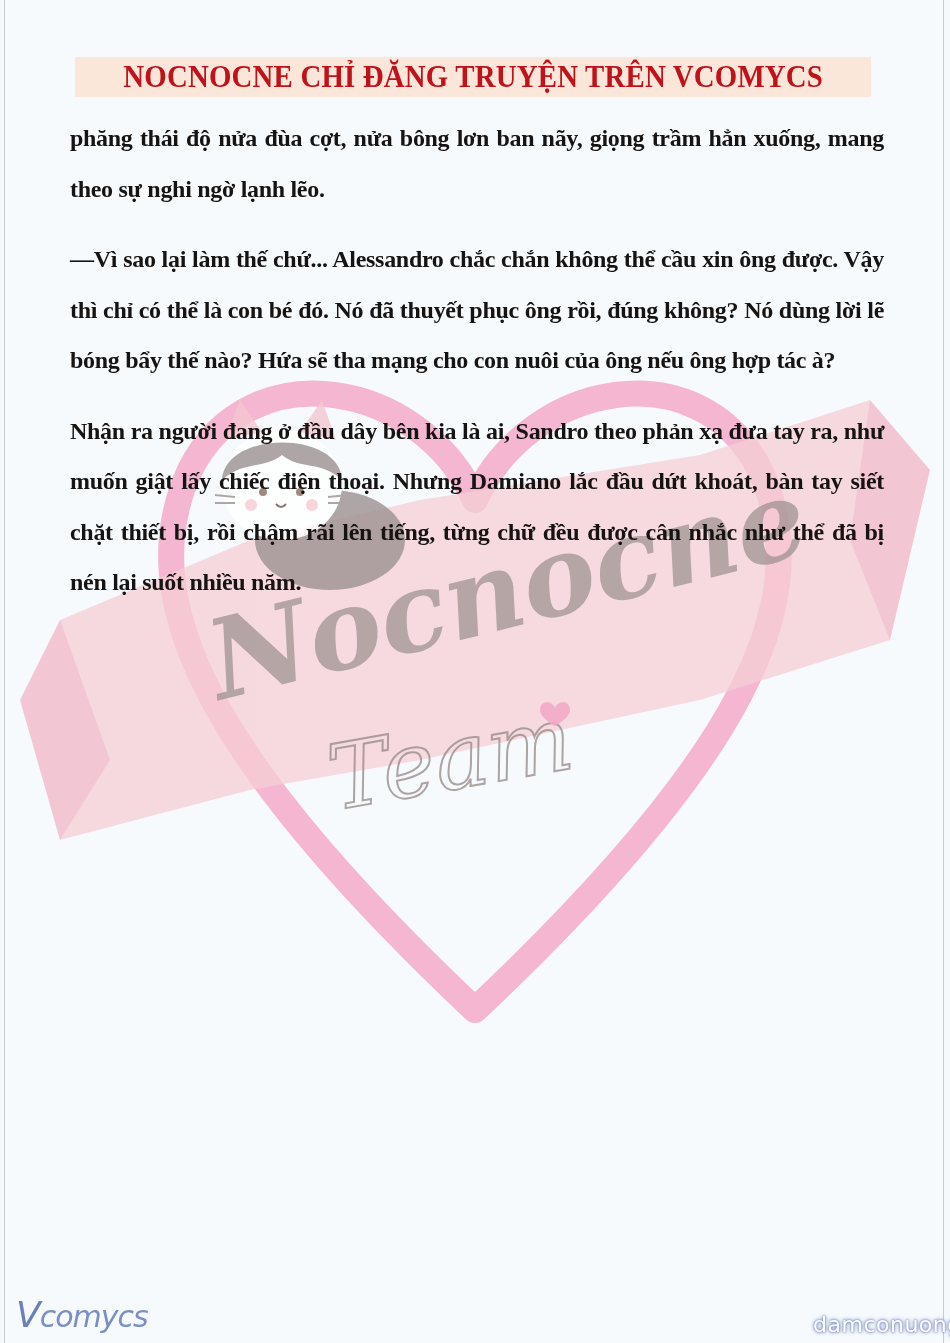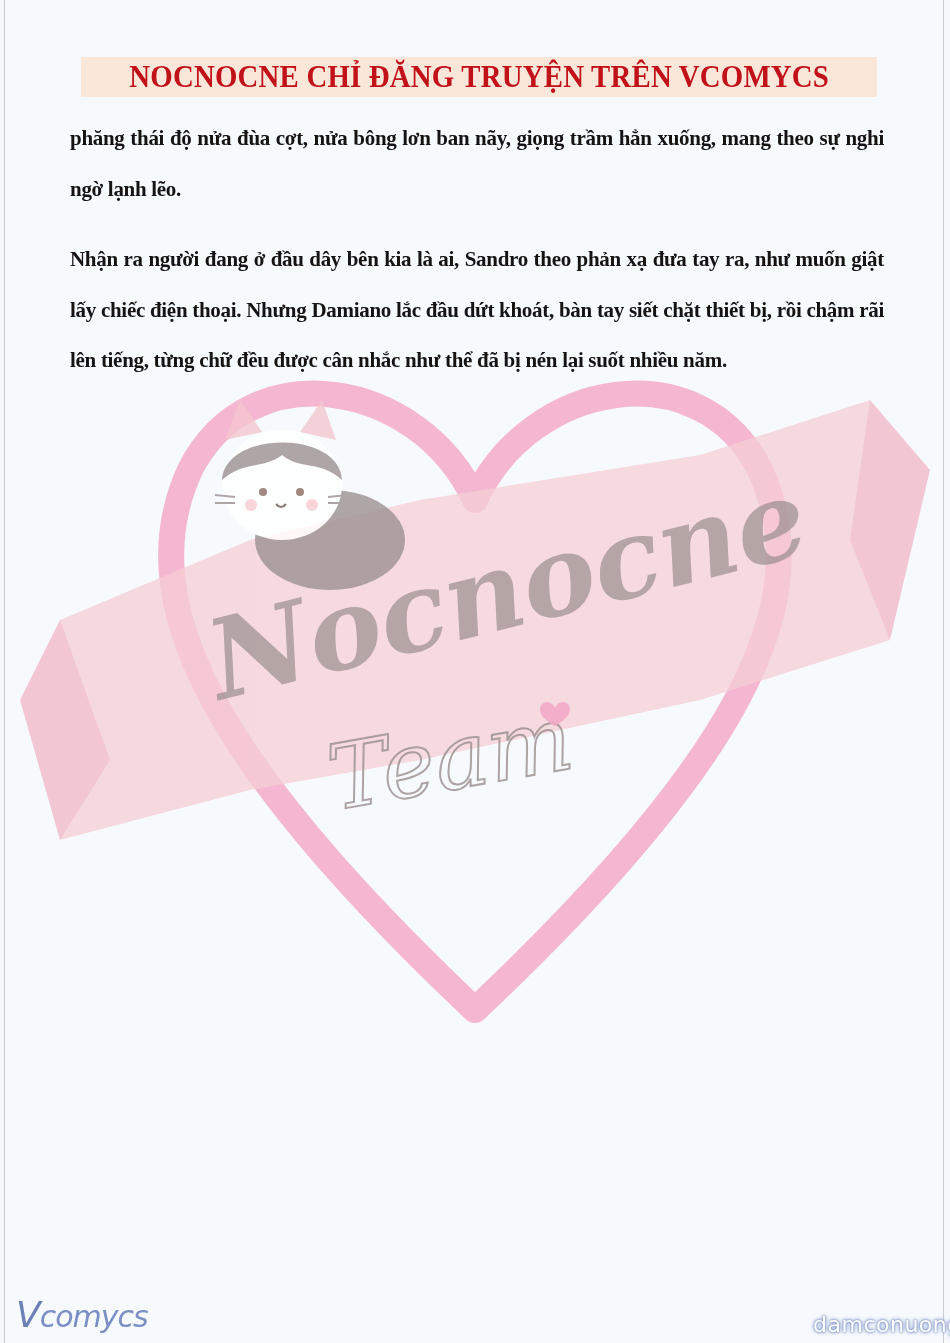--- a/index.html
+++ b/index.html
@@ -11,35 +11,35 @@
     }
     .page-frame {
       position: absolute; left: 4px; top: 0; width: 938px; height: 1343px;
       border-left: 1px solid #c9cdd2; border-right: 1px solid #c9cdd2;
       background: #f7fafd;
     }
     
     .watermark { position: absolute; left: 0; top: 0; width: 950px; height: 1343px; pointer-events: none; z-index: 1; }
     
     .banner {
-      position: absolute; left: 81px; top: 57px; width: 796px; height: 40px;
+      position: absolute; left: 75px; top: 57px; width: 796px; height: 40px;
       background: #fbe6da;
       z-index: 2;
       display: flex; align-items: center; justify-content: center;
     }
     .banner-text {
       color: #c1121a; font-weight: bold; font-size: 31px; letter-spacing: 0.2px;
       font-family: "Liberation Serif", "DejaVu Serif", serif;
       white-space: nowrap;
       transform: scaleX(0.93);
     }
     .content {
       position: absolute; left: 70px; top: 113px; width: 814px; z-index: 2;
       color: #161313;
-      font-size: 21px; line-height: 50.5px; font-weight: bold;
+      font-size: 24px; line-height: 50.5px; font-weight: bold;
       letter-spacing: -0.3px;
     }
     .content p { margin: 0 0 20px 0; text-align: justify; text-align-last: left; }
     .logo-vcomycs {
       position: absolute; left: 16px; top: 1294px; z-index: 3;
       font-family: "DejaVu Sans", sans-serif; font-style: italic; font-weight: normal;
       font-size: 30px; color: #7a8fc3; letter-spacing: -1px;
     }
     .logo-vcomycs .v { font-size: 36px; color: #6b80b8; }
     .logo-damconuong {
@@ -91,18 +91,19 @@
 
   <path d="M555 708 C 552 700, 540 700, 540 710 C 540 718, 555 726, 555 726 C 555 726, 570 718, 570 710 C 570 700, 558 700, 555 708 Z" fill="#f3a9c8" opacity="0.9"></path>
 </svg>
 
 <div class="banner">
   <span class="banner-text">NOCNOCNE CHỈ ĐĂNG TRUYỆN TRÊN VCOMYCS</span>
 </div>
 
 <div class="content">
   <p>phăng thái độ nửa đùa cợt, nửa bông lơn ban nãy, giọng trầm hẳn xuống, mang theo sự nghi ngờ lạnh lẽo.</p>
+  <p>—Vì sao lại làm thế chứ... Alessandro chắc chắn không thể cầu xin ông được. Vậy thì chỉ có thể là con bé đó. Nó đã thuyết phục ông rồi, đúng không? Nó dùng lời lẽ bóng bẩy thế nào? Hứa sẽ tha mạng cho con nuôi của ông nếu ông hợp tác à?</p>
   <p>Nhận ra người đang ở đầu dây bên kia là ai, Sandro theo phản xạ đưa tay ra, như muốn giật lấy chiếc điện thoại. Nhưng Damiano lắc đầu dứt khoát, bàn tay siết chặt thiết bị, rồi chậm rãi lên tiếng, từng chữ đều được cân nhắc như thể đã bị nén lại suốt nhiều năm.</p>
 </div>
 
 <div class="logo-vcomycs"><span class="v">V</span><span>comycs</span></div>
 
 <div class="logo-damconuong">damconuong</div>
 
 </body></html>

